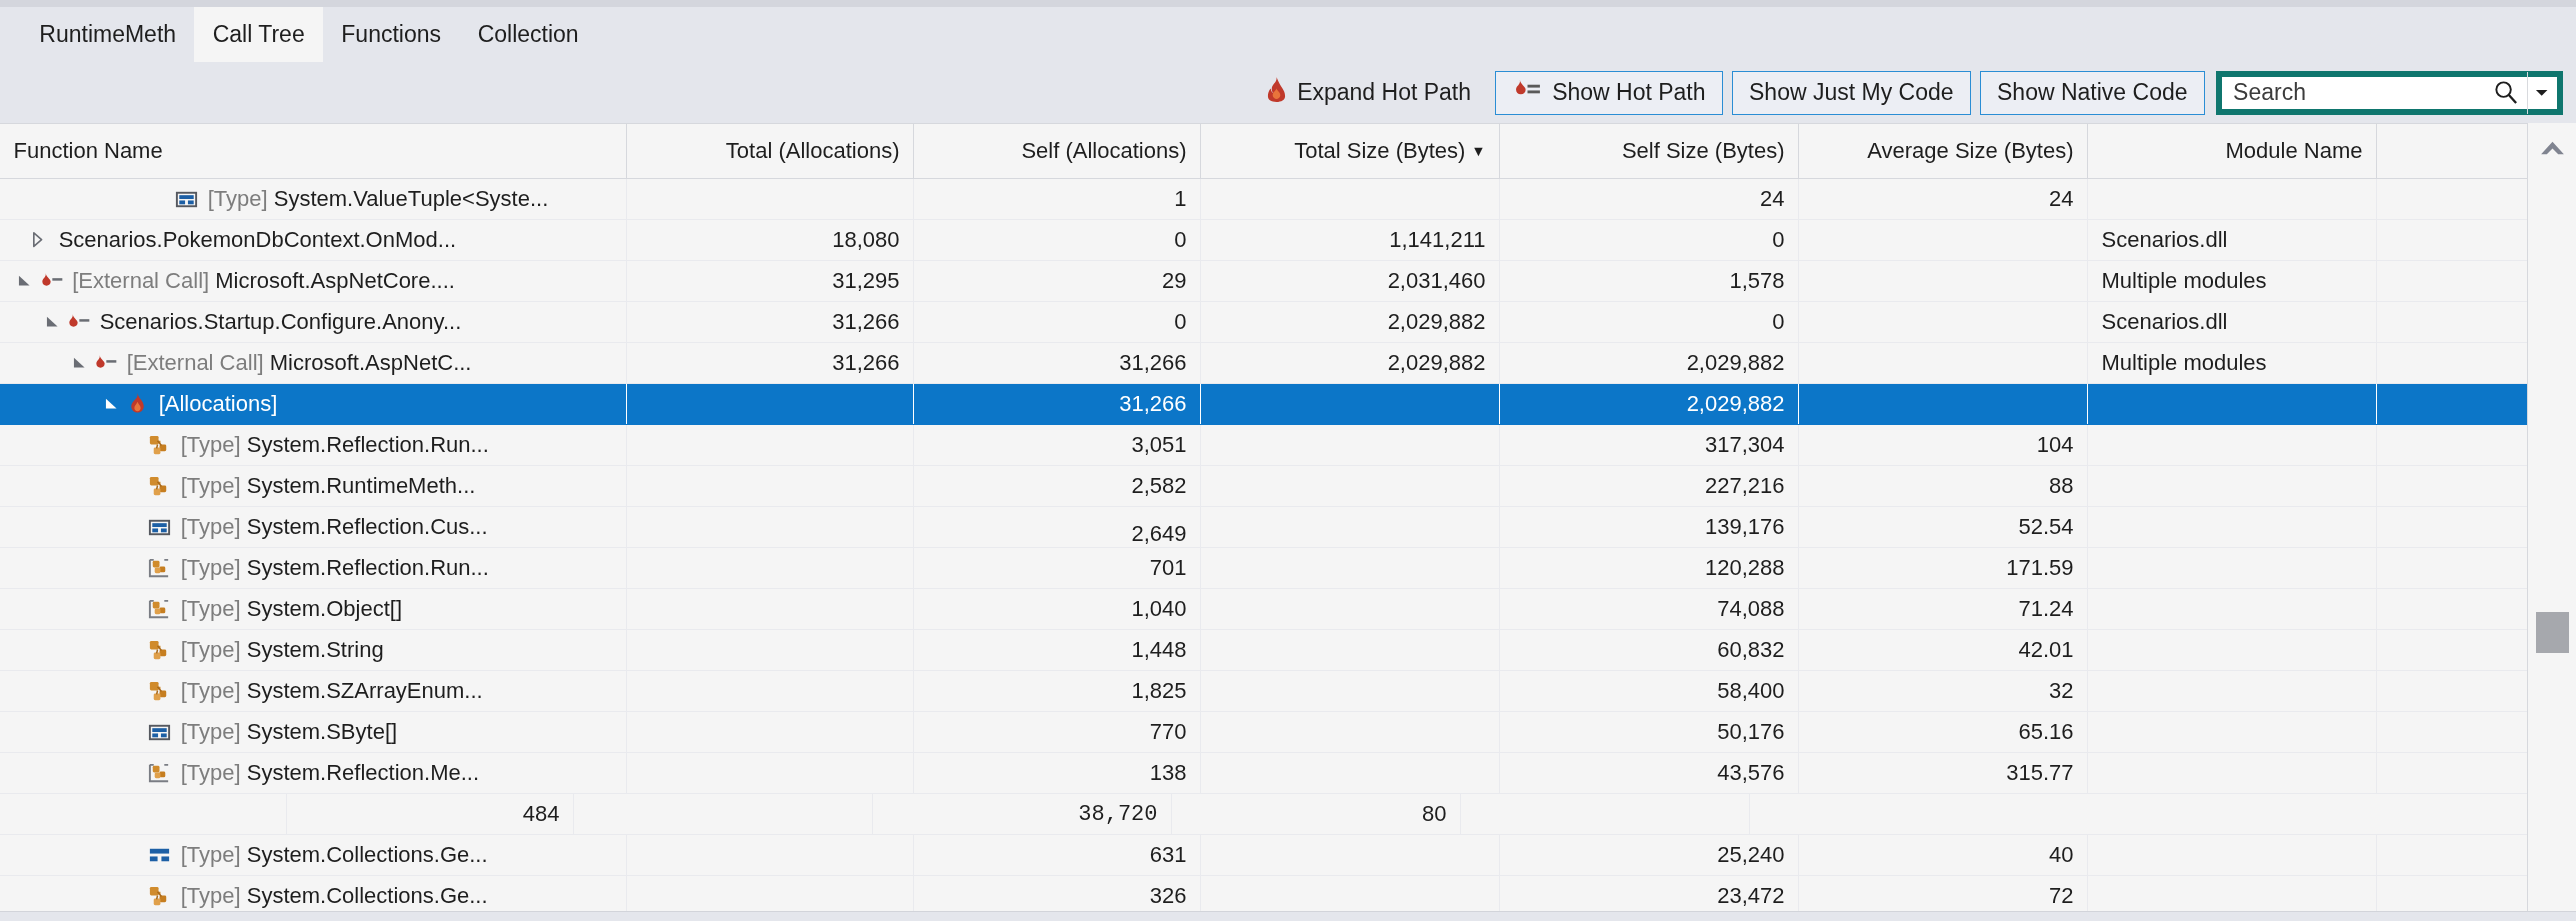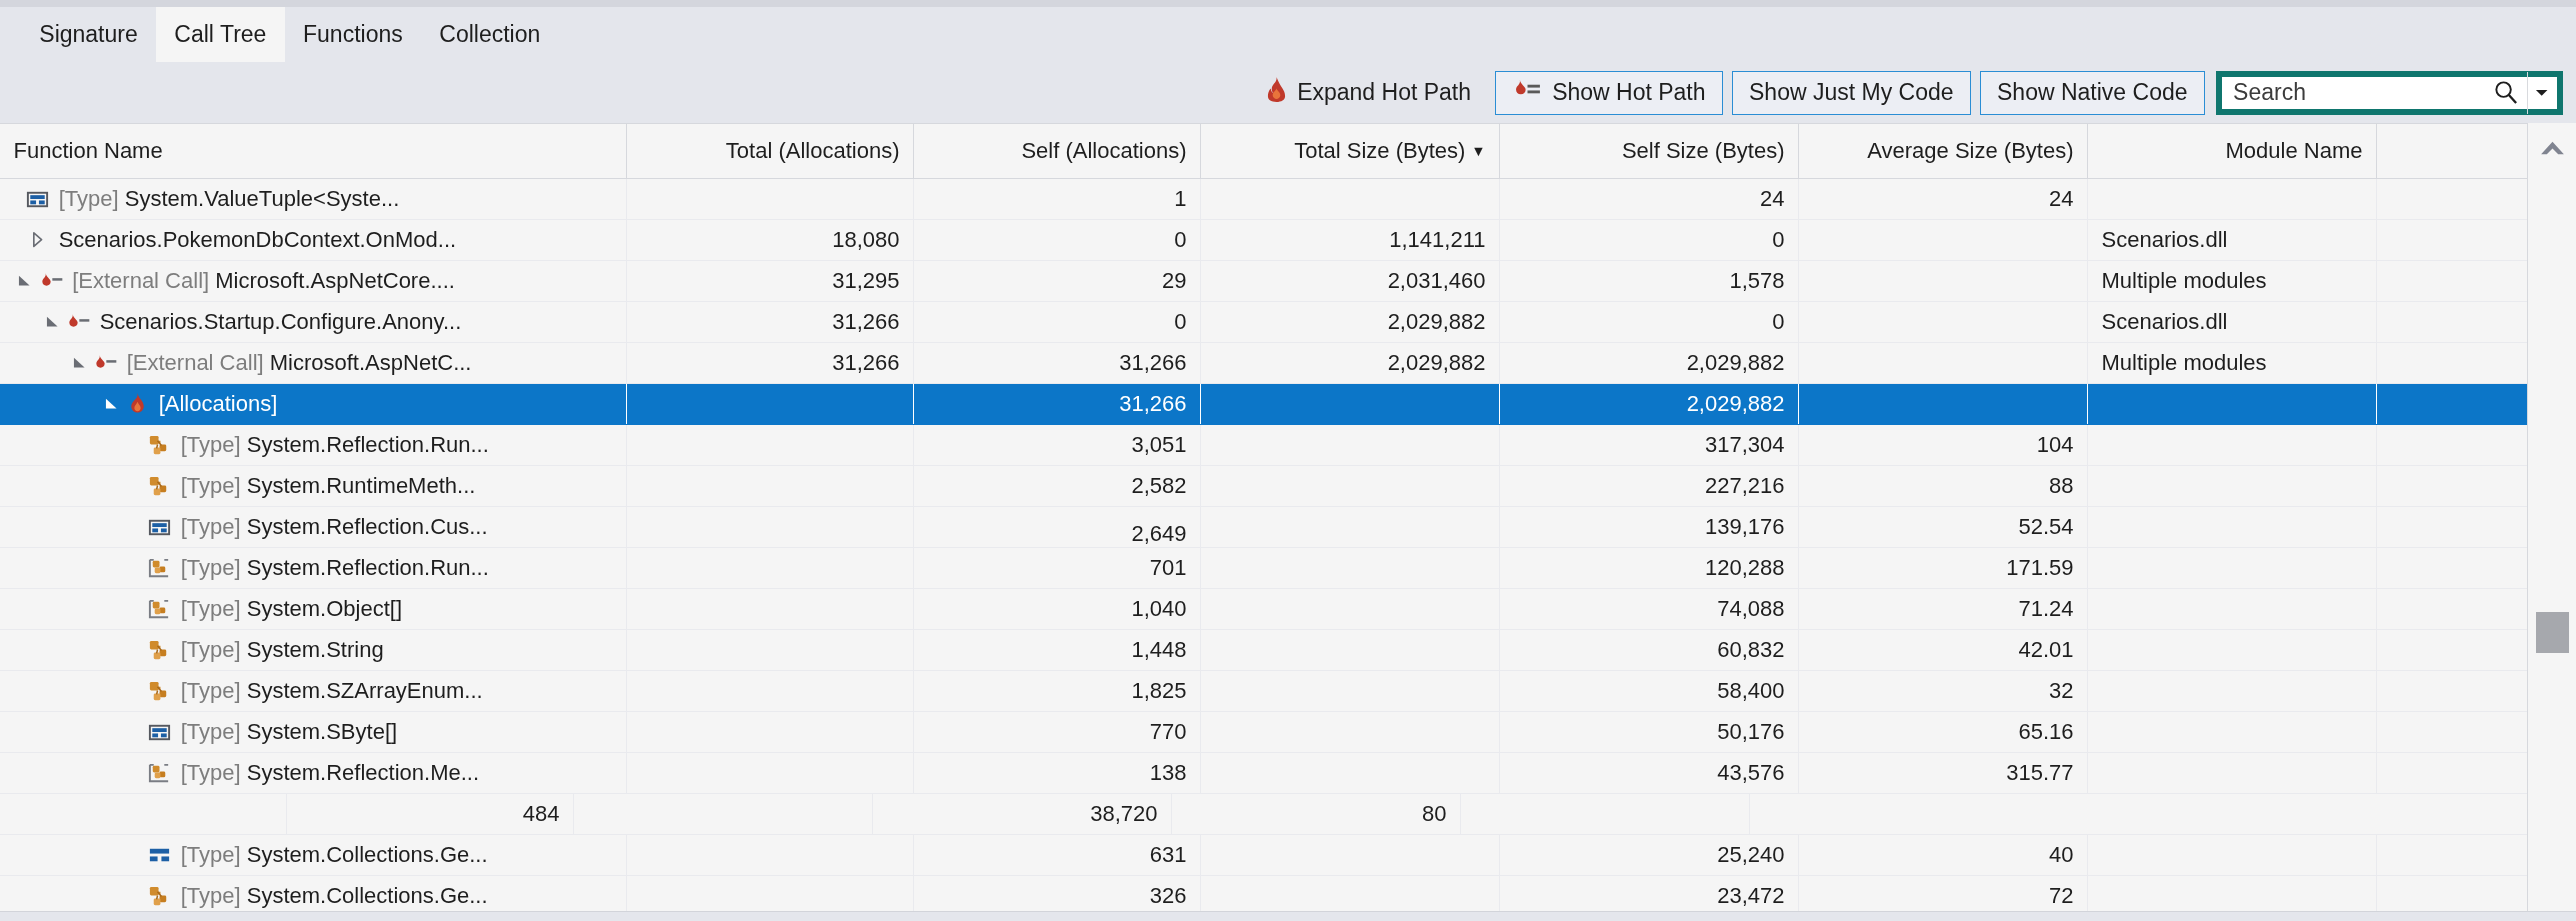--- a/index.html
+++ b/index.html
@@ -146,21 +146,21 @@
   }
   .bottom-edge{height:8.7px;flex:0 0 8.7px;background:#e4e6ec;border-top:1px solid #d2d4da;}
 </style>
 </head>
 <body>
 
 <div class="app">
 
   <div class="tabstrip" id="tabstrip">
       <div class="tab">
-        <span>Signature</span>
+        <span>RuntimeMeth</span>
       </div>
       <div class="tab selected">
         <span>Call Tree</span>
       </div>
       <div class="tab">
         <span>Functions</span>
       </div>
       <div class="tab">
         <span>Collection</span>
       </div>
@@ -238,21 +238,21 @@
           <div class="hc r" style="flex: 0 0 289px; width: 289px;">
             <span>Module Name</span>
           </div>
           <div class="hc l" style="flex: 0 0 149px; width: 149px; border-right: none;">
             <span></span>
           </div>
         </div>
       <div class="rows" id="gridrows">
           <div class="row">
             <div class="cell name" style="flex: 0 0 627px;">
-              <div class="namebox" style="">
+              <div class="namebox" style="padding-left: 149px;">
                 <span class="expander"></span>
                 <span class="icon16">
                   <svg width="25" height="25" viewBox="0 0 26 26">
                     <rect x="3" y="6" width="20" height="14" fill="none" stroke="#55585f" stroke-width="2"></rect>
                     <rect x="5.5" y="8.5" width="15" height="4" fill="#1C5FA5"></rect>
                     <rect x="5.5" y="14" width="6" height="4" fill="#1C5FA5"></rect>
                     <rect x="14.5" y="14" width="6" height="4" fill="#1C5FA5"></rect>
                   </svg>
                 </span>
                 <span class="label"><span class="tagtype">[Type] </span><span>System.ValueTuple&lt;Syste...</span></span>
@@ -782,21 +782,21 @@
           <div class="row">
             <div class="cell num" style="flex: 0 0 287px;">
               <span></span>
             </div>
             <div class="cell num" style="flex: 0 0 287px;">
               <span>484</span>
             </div>
             <div class="cell num" style="flex: 0 0 299px;">
               <span></span>
             </div>
-            <div class="cell num" style="flex: 0 0 299px;">
+            <div class="cell num" style="flex: 0 0 299px; font-family: Liberation Mono, monospace;">
               <span>38,720</span>
             </div>
             <div class="cell num" style="flex: 0 0 289px;">
               <span>80</span>
             </div>
             <div class="cell mod" style="flex: 0 0 289px;">
               <span></span>
             </div>
             <div class="cell pad" style="flex: 1 1 auto;"></div>
           </div>

